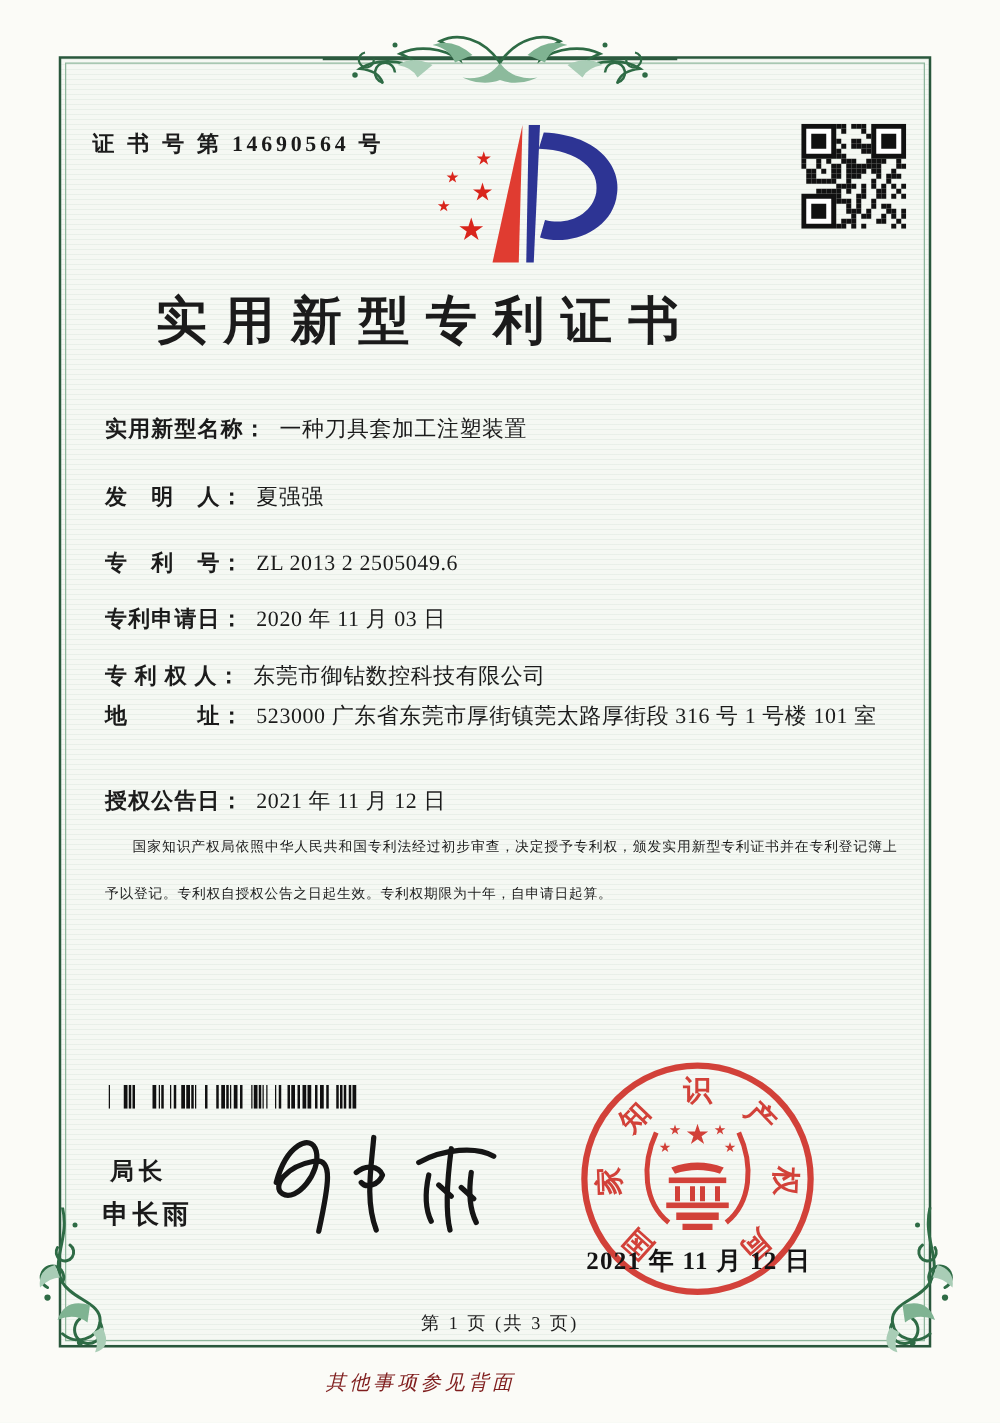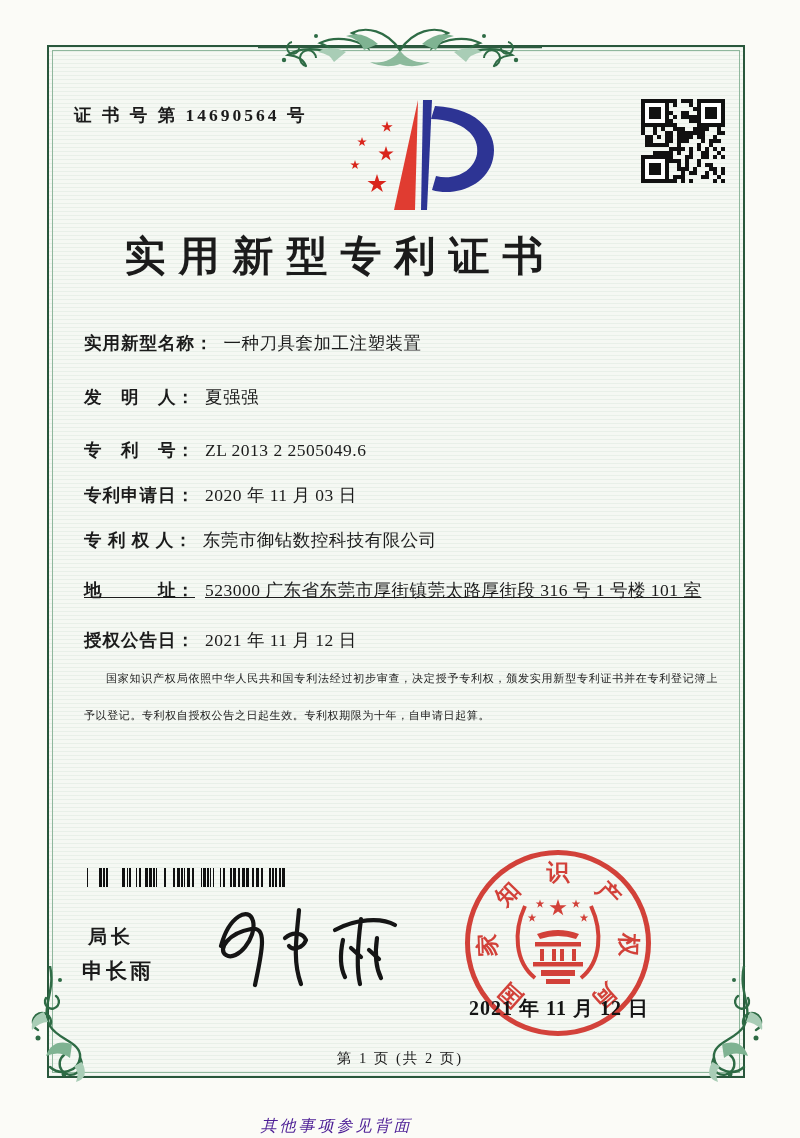--- a/index.html
+++ b/index.html
@@ -54,21 +54,21 @@
   .seal-char{
     position:absolute;width:26px;height:26px;text-align:center;
     font-size:23px;font-weight:700;color:#d0342c;line-height:26px;
   }
   .seal-emblem{position:absolute;left:49px;top:43px;width:94px;height:108px;}
   .seal-date{
     left:453px;top:995px;width:212px;text-align:center;
     font-size:20px;font-weight:700;letter-spacing:1px;color:#141414;
   }
   .page-info{left:0;top:1049px;width:800px;text-align:center;font-size:14.5px;letter-spacing:2px;}
-  .back-note{left:0;top:1096px;width:673px;text-align:center;font-size:16px;letter-spacing:3px;font-style:italic;color:#4c1d95;margin-top:20px;}
+  .back-note{left:0;top:1096px;width:673px;text-align:center;font-size:16px;letter-spacing:3px;font-style:italic;color:#7f1d1d;}
   
   .orn-top{left:258px;top:16px;width:284px;height:60px;}
   .orn-bl{left:20px;top:966px;width:100px;height:116px;}
   .orn-br{left:674px;top:966px;width:100px;height:116px;transform:scaleX(-1);}
 </style>
 </head>
 <body>
 
 <div class="abs frame"></div>
 
@@ -299,21 +299,21 @@
   </div>
   <div class="field" style="top:107px">
     <span class="flabel">专　利　号：</span><span class="fvalue">ZL 2013 2 2505049.6</span>
   </div>
   <div class="field" style="top:152px">
     <span class="flabel">专利申请日：</span><span class="fvalue">2020 年 11 月 03 日</span>
   </div>
   <div class="field" style="top:197px">
     <span class="flabel">专 利 权 人：</span><span class="fvalue">东莞市御钻数控科技有限公司</span>
   </div>
-  <div class="field" style="top:248px;line-height:29px;text-decoration:underline;">
+  <div class="field" style="top:230px;line-height:29px;">
     <span class="flabel">地　　　址：</span><span class="fvalue">523000 广东省东莞市厚街镇莞太路厚街段 316 号 1 号楼 101 室</span>
   </div>
   <div class="field" style="top:297px">
     <span class="flabel">授权公告日：</span><span class="fvalue">2021 年 11 月 12 日</span>
   </div>
 </div>
 
 <div class="abs paras">
   <p>国家知识产权局依照中华人民共和国专利法经过初步审查，决定授予专利权，颁发实用新型专利证书并在专利登记簿上予以登记。专利权自授权公告之日起生效。专利权期限为十年，自申请日起算。</p>
 </div>
@@ -409,14 +409,14 @@
       <rect x="61" y="59" width="4" height="12" stroke="none"></rect>
       <rect x="22" y="72" width="50" height="4.5" stroke="none"></rect>
       <rect x="30" y="80" width="34" height="6" stroke="none"></rect>
       <rect x="35" y="89" width="24" height="5" stroke="none"></rect>
     </g>
   </svg>
 </div>
 
 <div class="abs seal-date">2021 年 11 月 12 日</div>
 
-<div class="abs page-info">第 1 页 (共 2 页)</div>
+<div class="abs page-info">第 1 页 (共 3 页)</div>
 <div class="abs back-note">其他事项参见背面</div>
 
 </body></html>

